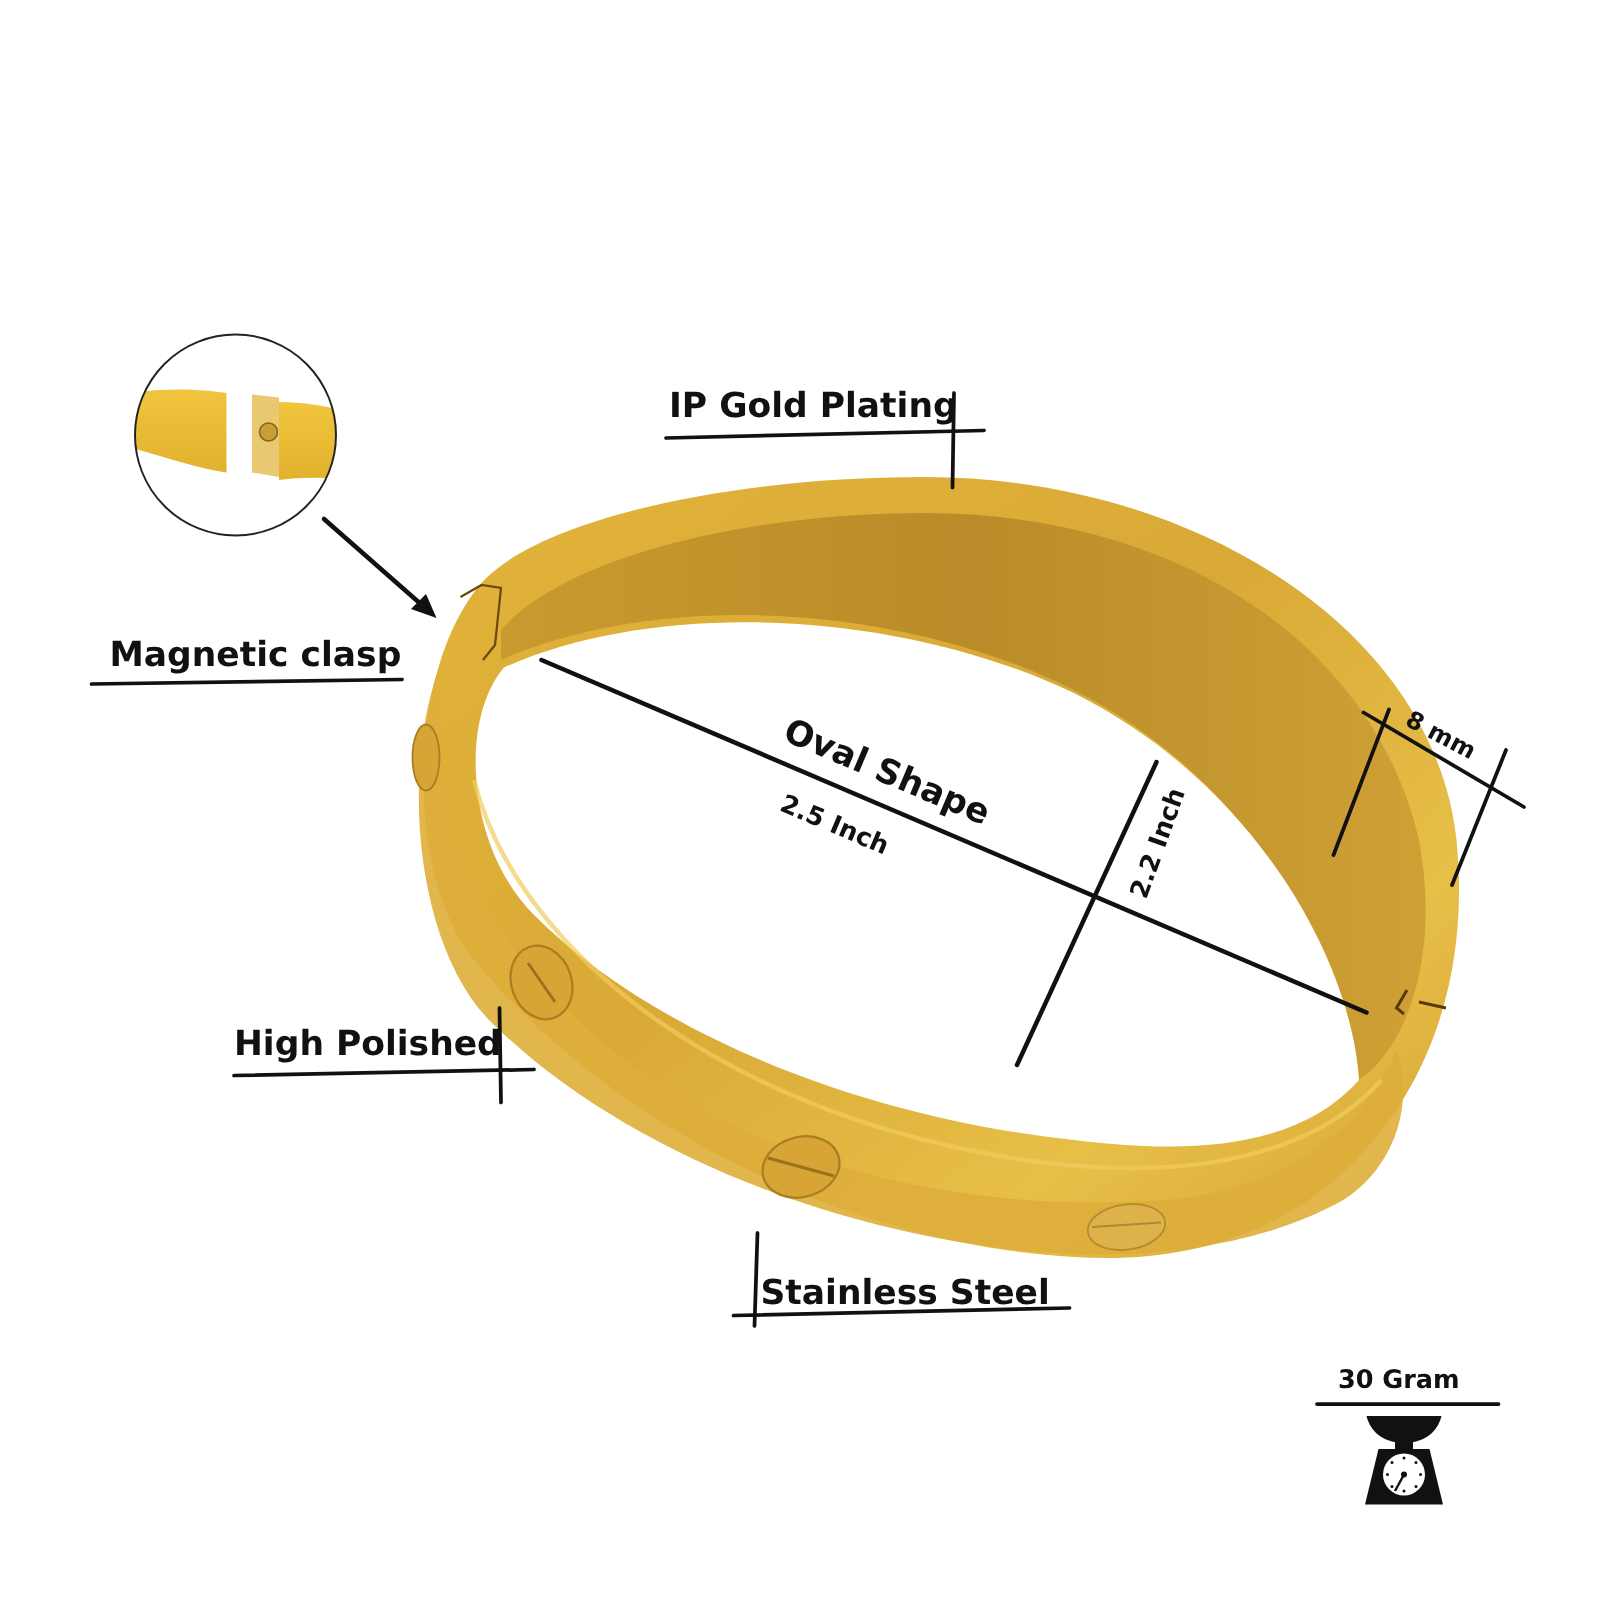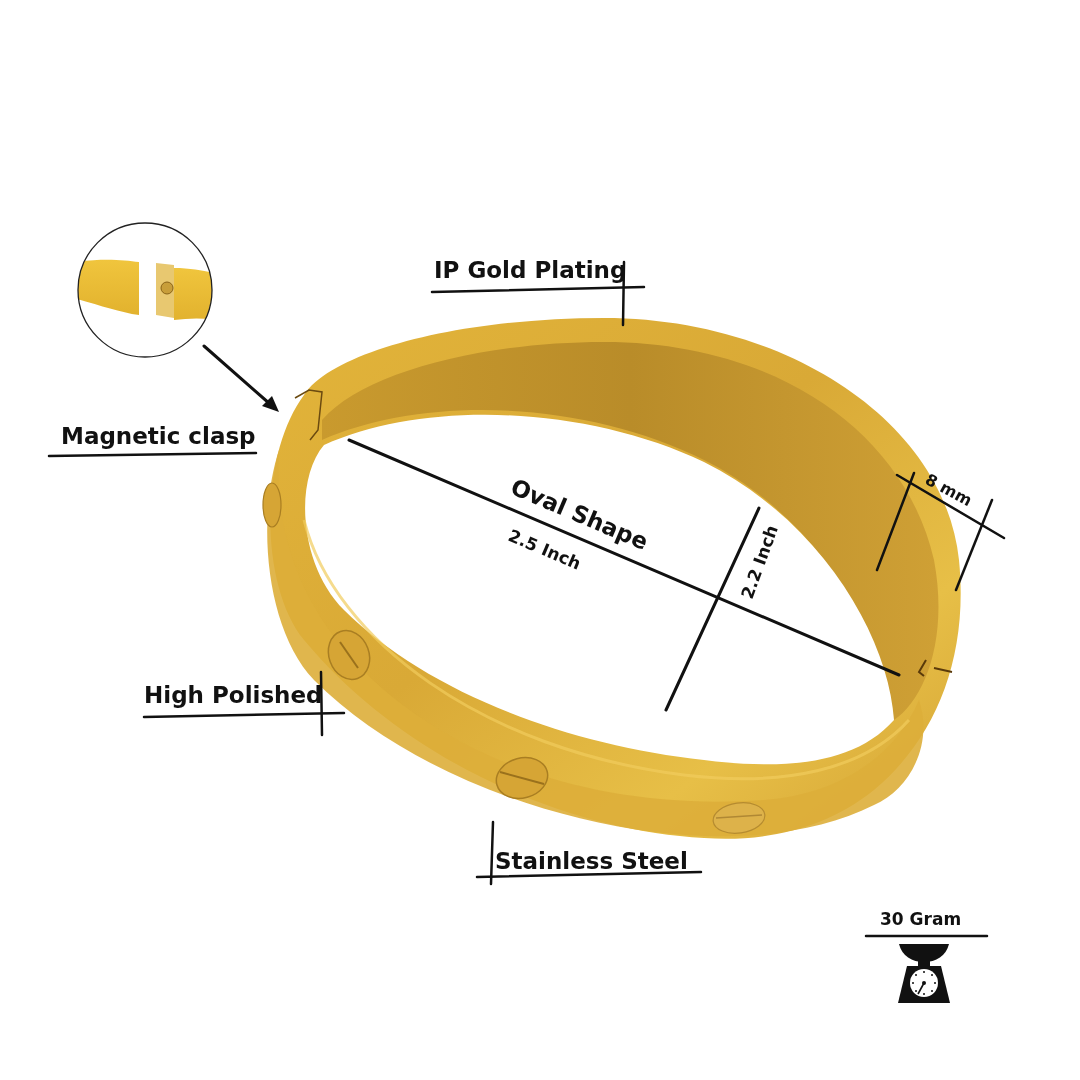--- a/index.html
+++ b/index.html
@@ -1,17 +1,17 @@
 <!DOCTYPE html>
 <html><head>
   <meta charset="utf-8">
   <style>
     html, body { margin: 0; padding: 0; background: #ffffff; }
     body { width: 1080px; height: 1080px; overflow: hidden; position: relative; font-family: "DejaVu Sans", "Liberation Sans", sans-serif; }
-    #stage { position: absolute; left: 4px; top: 0; width: 964px; height: 1080px; }
+    #stage { position: absolute; left: 16px; top: 0; width: 964px; height: 1080px; }
     svg { position: absolute; left: 0; top: 0; }
     .lbl { font-family: "DejaVu Sans", "Liberation Sans", sans-serif; font-weight: bold; fill: #111111; }
     .lbl-lg { font-size: 23px; }
     .lbl-md { font-size: 17px; }
     .lbl-sm { font-size: 16px; }
     .ink { stroke: #111111; fill: none; stroke-linecap: round; }
   </style>
 </head>
 <body>
 

